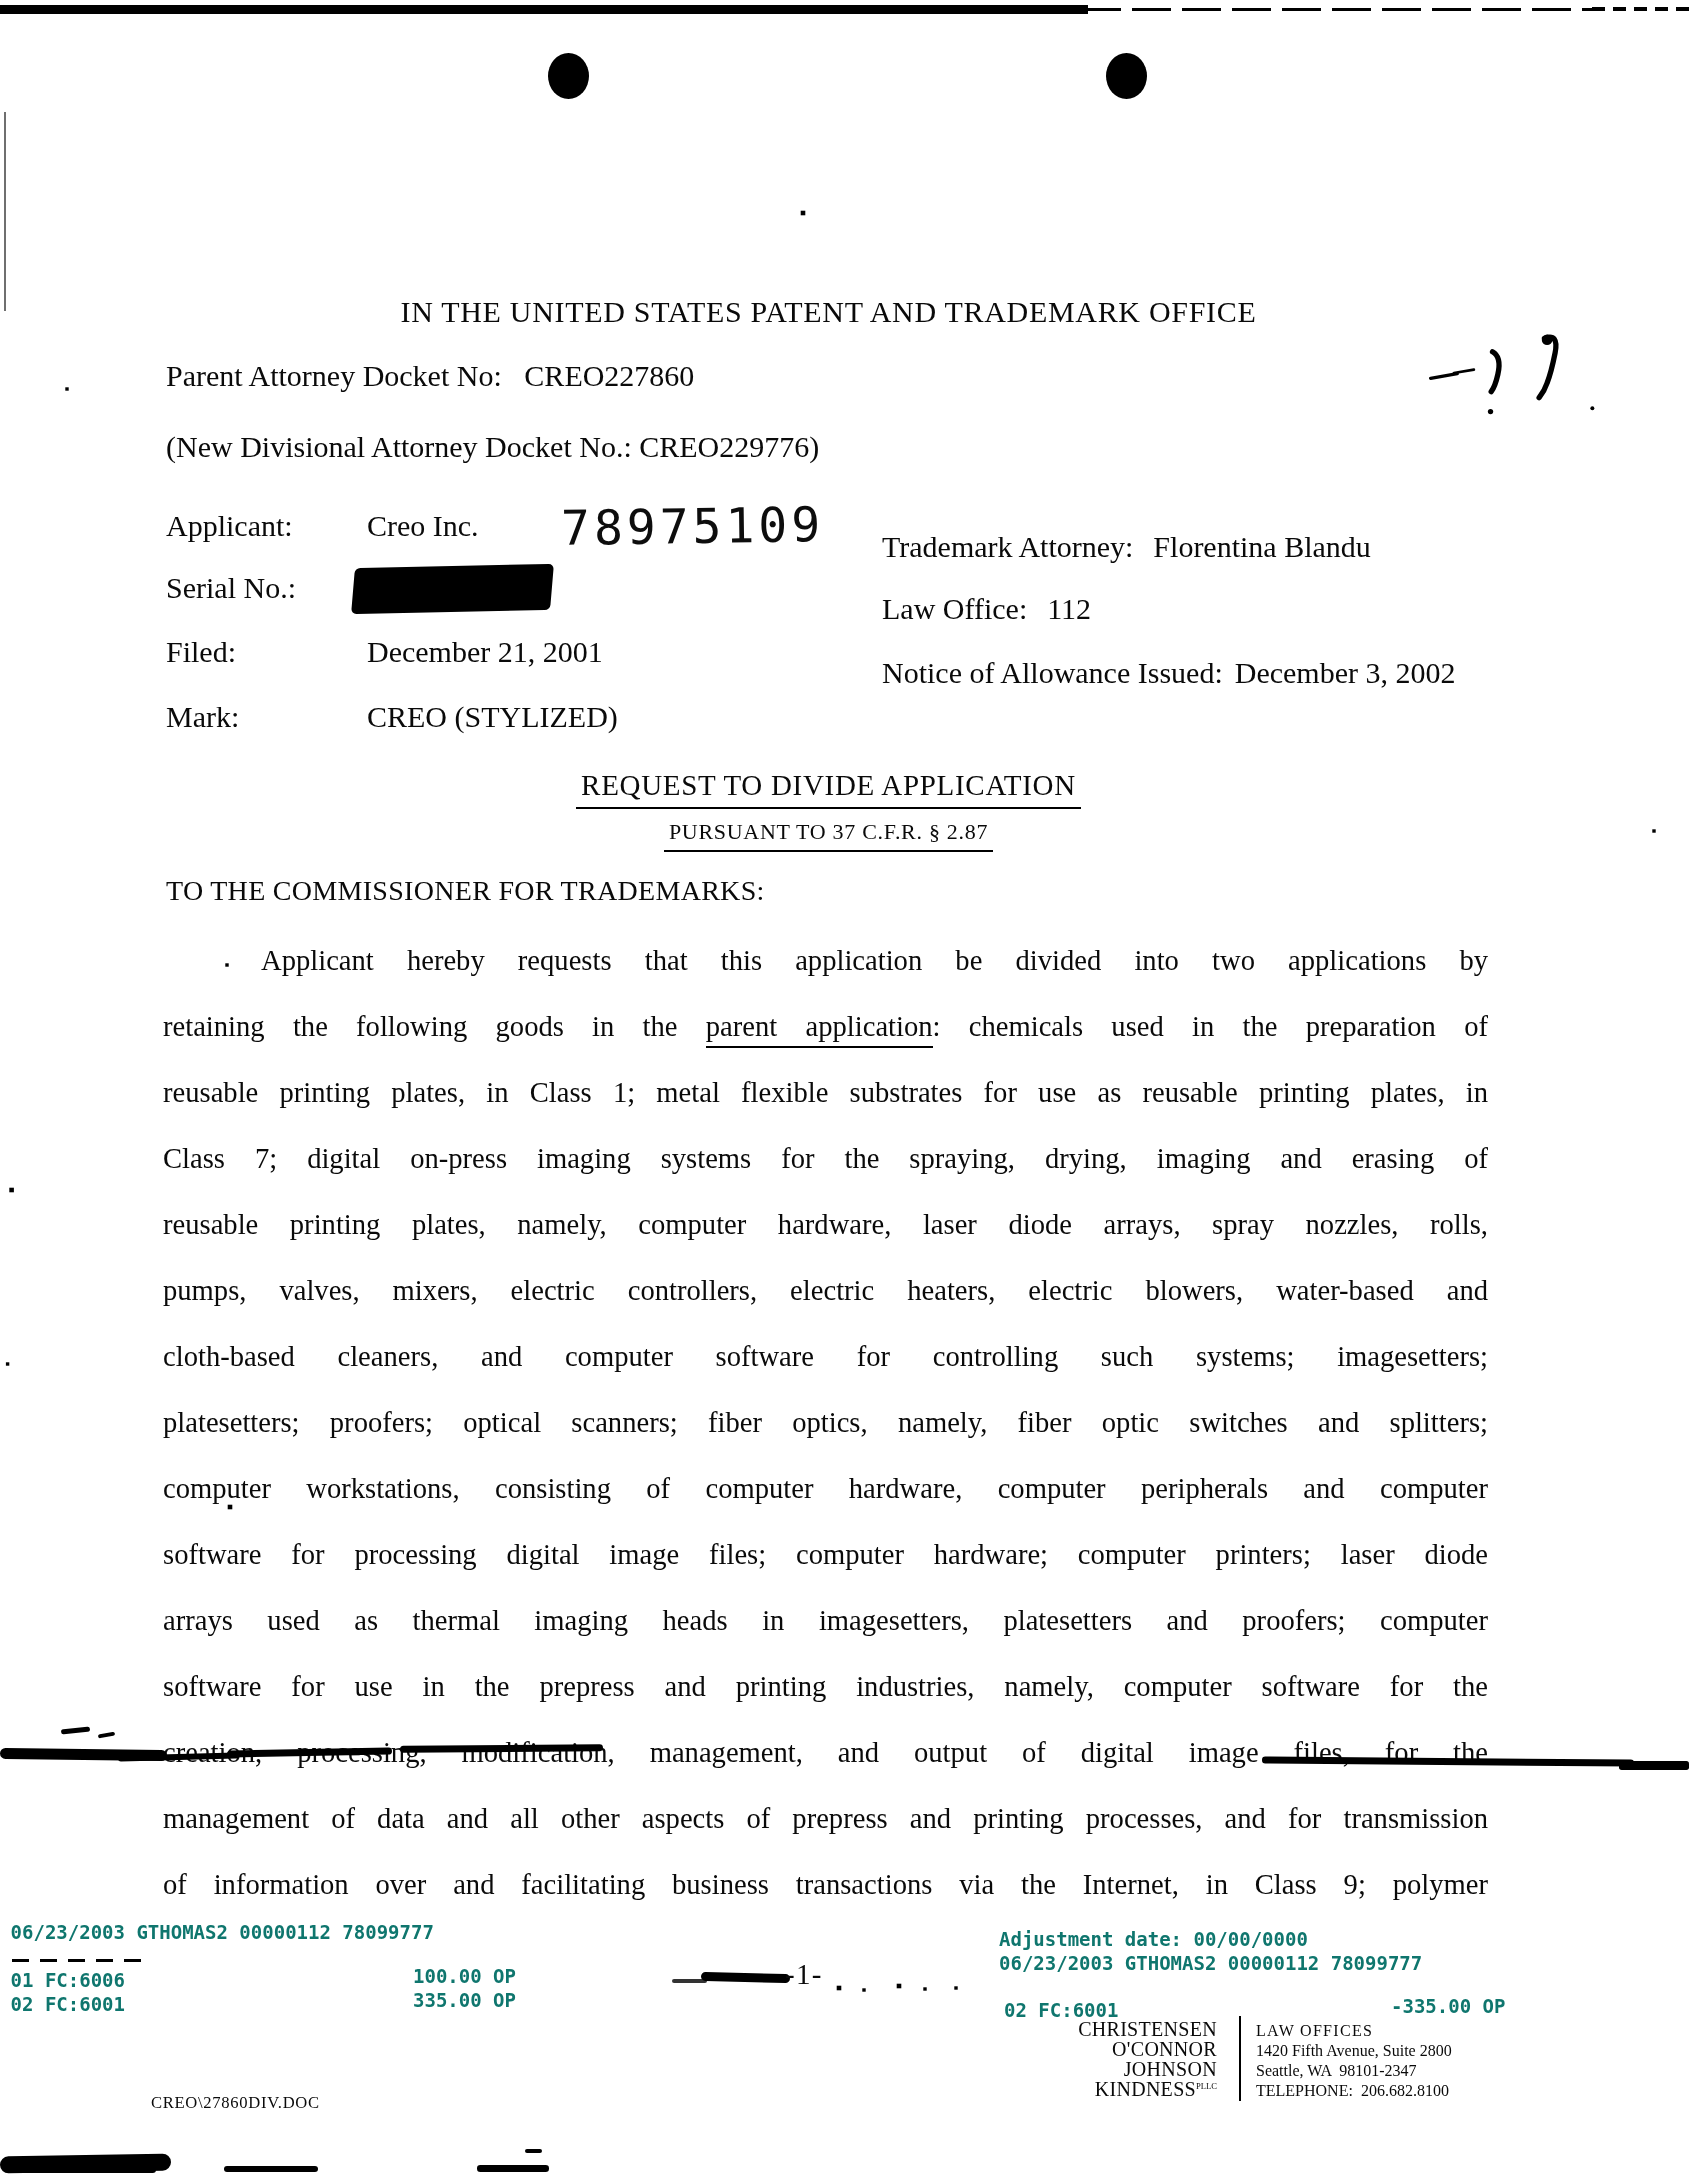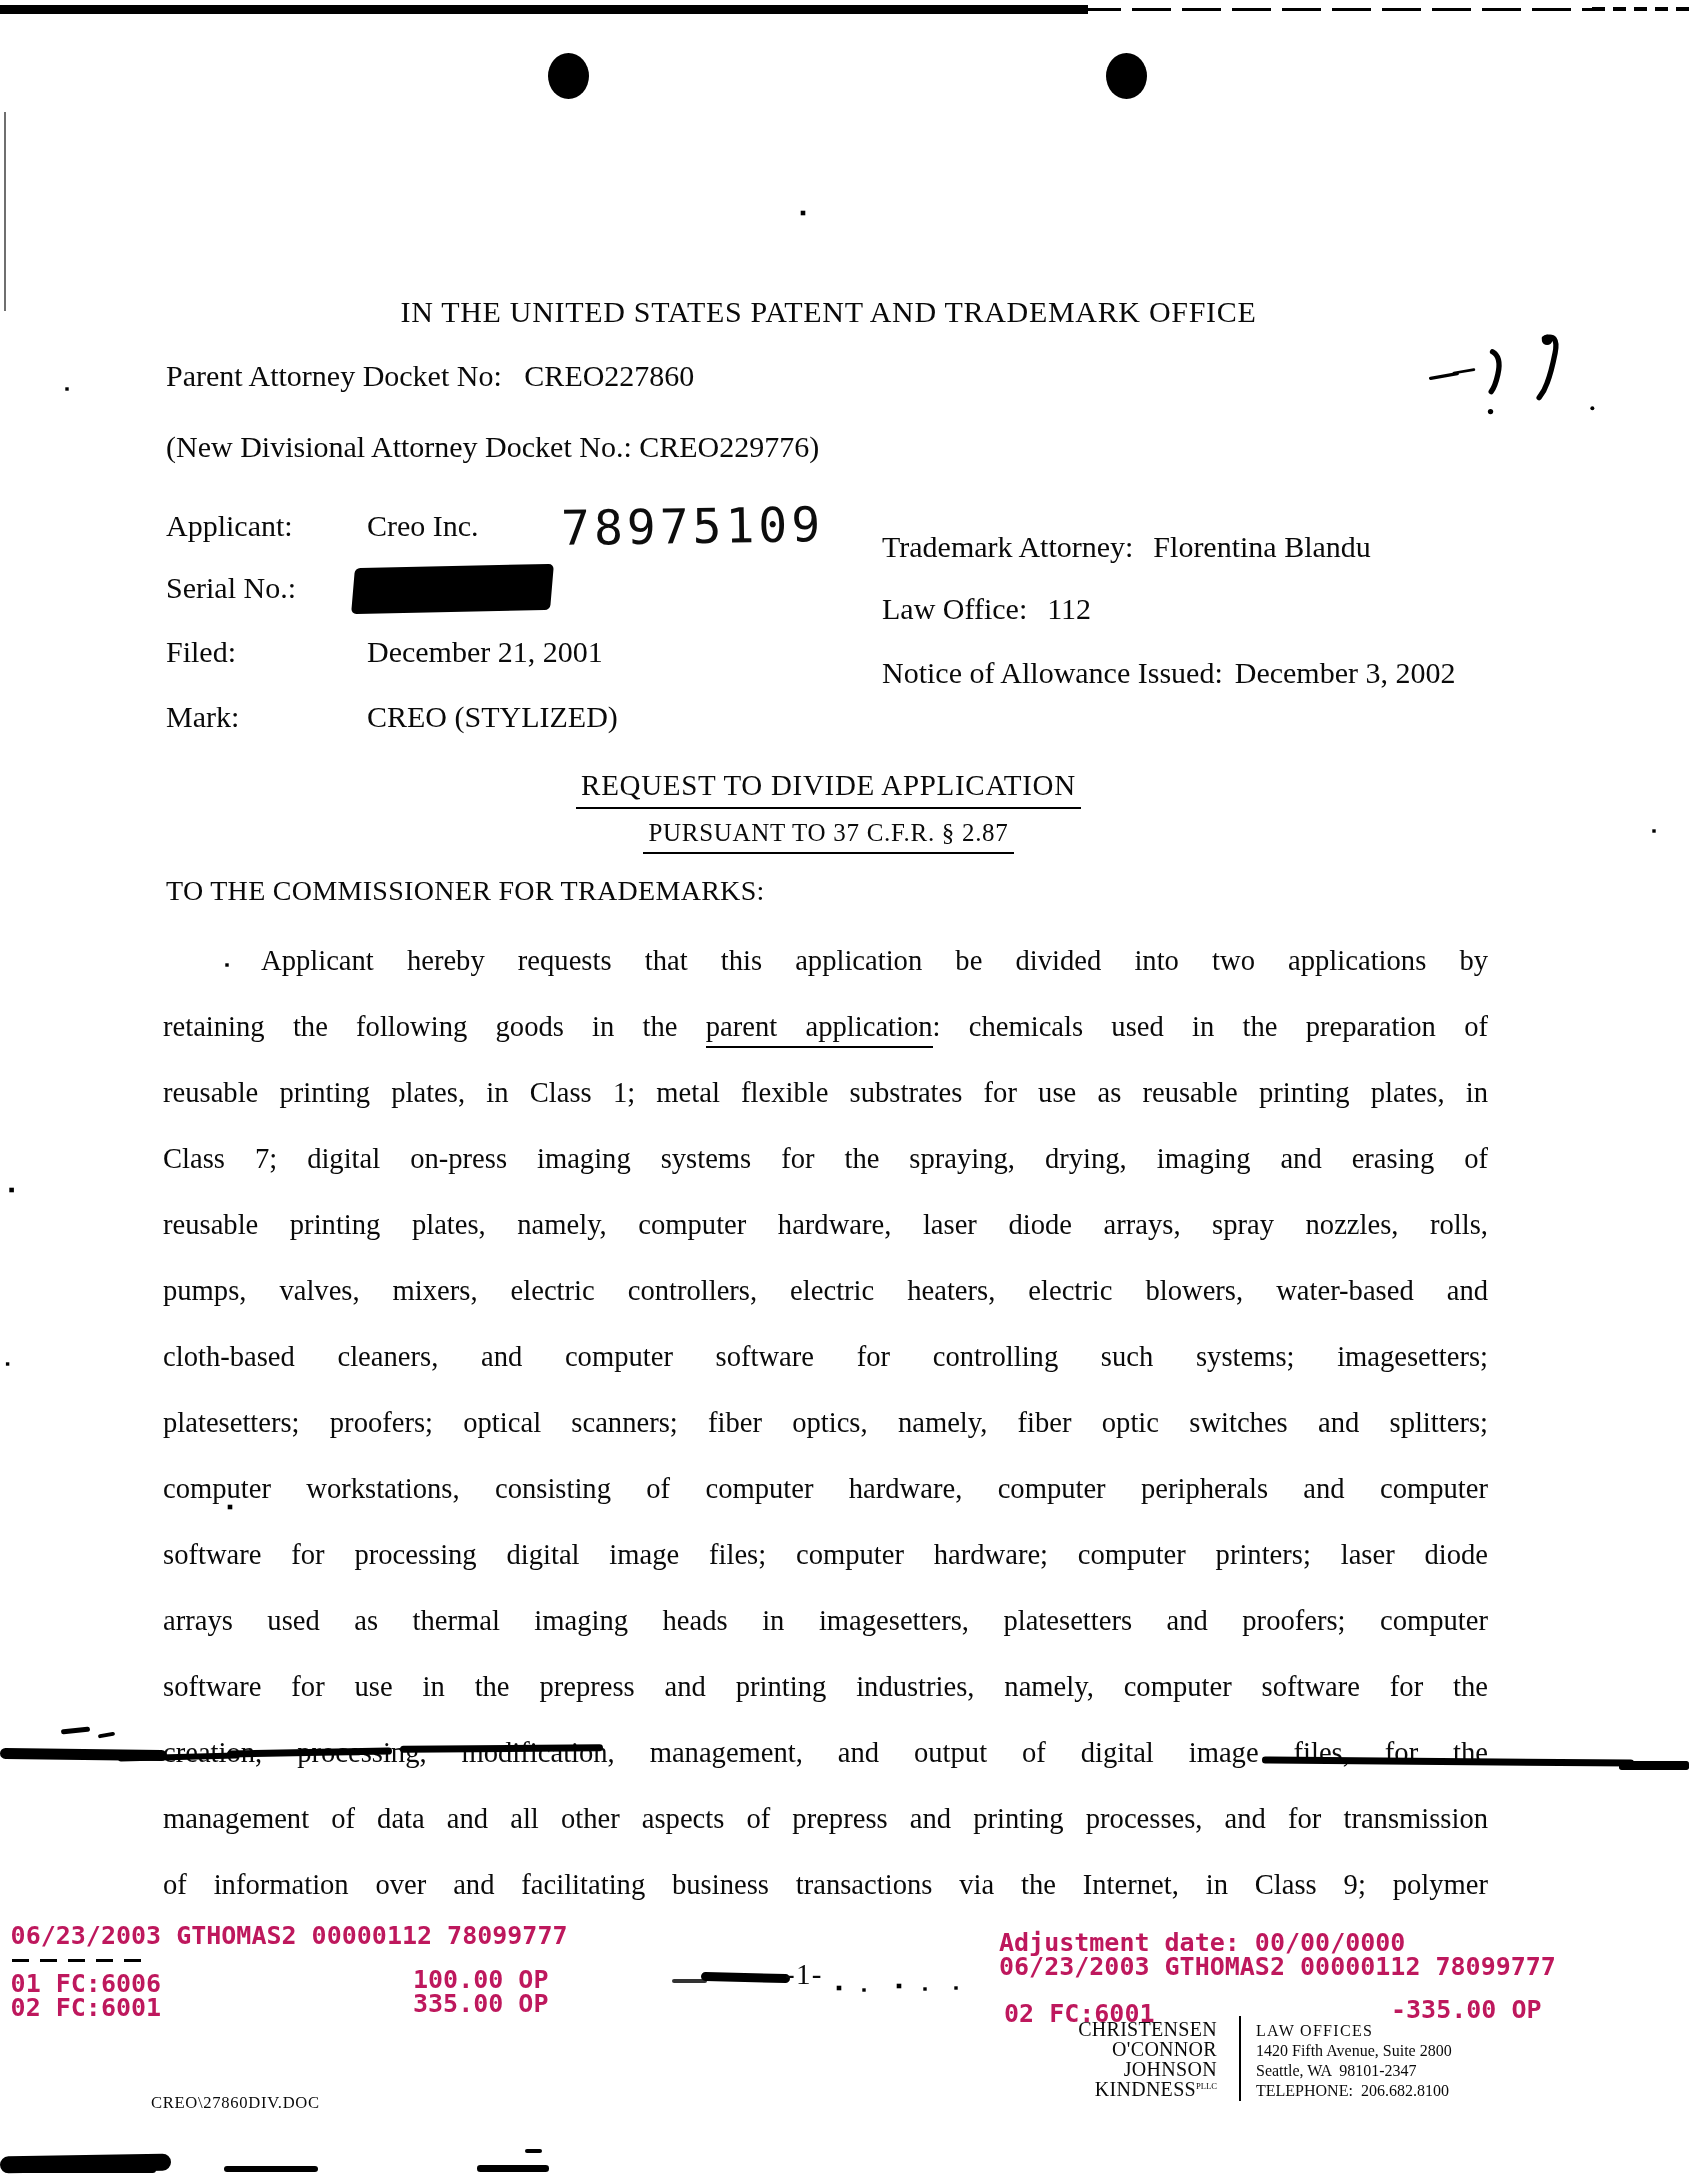--- a/index.html
+++ b/index.html
@@ -53,32 +53,32 @@
   .frow-value{left:367px;font-size:30px;}
   .frow-right{left:882px;font-size:30px;margin-top:21px;}
   .r1{top:509px;} .r2{top:571px;} .r3{top:635px;} .r4{top:700px;}
   .rgap{margin-left:20px;}
   .rgap-sm{margin-left:12px;}
   .handwritten-serial{left:561px;top:498px;font-size:48px;
     font-family:"DejaVu Sans Mono",monospace;letter-spacing:4px;transform:rotate(-.8deg);
     color:#0d0d0d;}
   .title-wrap{left:0;width:1657px;text-align:center;font-size:29px;letter-spacing:0.7px;}
   .title-1{top:769px;}
-  .title-2{top:819px;font-size:25px;}
+  .title-2{top:819px;font-size:22px;}
   .title-underline{display:inline-block;border-bottom:2.7px solid #000;padding:0 5.3px 4.6px;}
   .salutation{left:166px;top:875px;font-size:28px;letter-spacing:0.3px;}
 
   .body-block{left:163px;top:943px;width:1325px;font-size:28.6px;}
   .jline{height:66px;line-height:36px;text-align:justify;text-align-last:justify;overflow:hidden;}
   .jline::after{content:"";display:inline-block;width:100%;height:0;}
   .indent{padding-left:98px;}
   .u-seg{border-bottom:2.7px solid #000;padding-bottom:4px;}
 
   
-  .stamp{font-family:"DejaVu Sans Mono",monospace;font-weight:700;font-size:25px;white-space:pre;color:#be185d;}
+  .stamp{font-family:"DejaVu Sans Mono",monospace;font-weight:700;font-size:19px;white-space:pre;color:#0f766e;}
   .st-l1{left:10.6px;top:1921px;}
   .fee-overline{left:12px;top:1959px;width:133px;height:2.7px;
     background:repeating-linear-gradient(90deg,#000 0 17.3px,transparent 17.3px 28px);}
   .st-f1c{left:10.6px;top:1969px;} .st-f1a{left:413px;top:1965px;}
   .st-f2c{left:10.6px;top:1993px;} .st-f2a{left:413px;top:1989px;}
   .st-radj{left:999px;top:1928px;}
   .st-rl2{left:999px;top:1952px;}
   .st-rfc{left:1004px;top:1999px;}
   .st-rfa{left:1391px;top:1995px;}
   .pagenum{left:785px;top:1958px;font-size:29px;letter-spacing:1.3px;}

